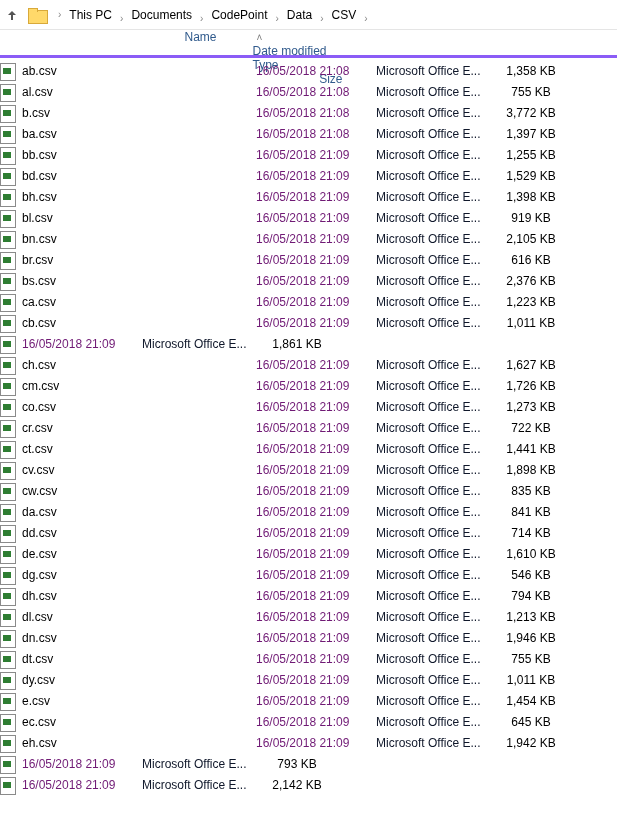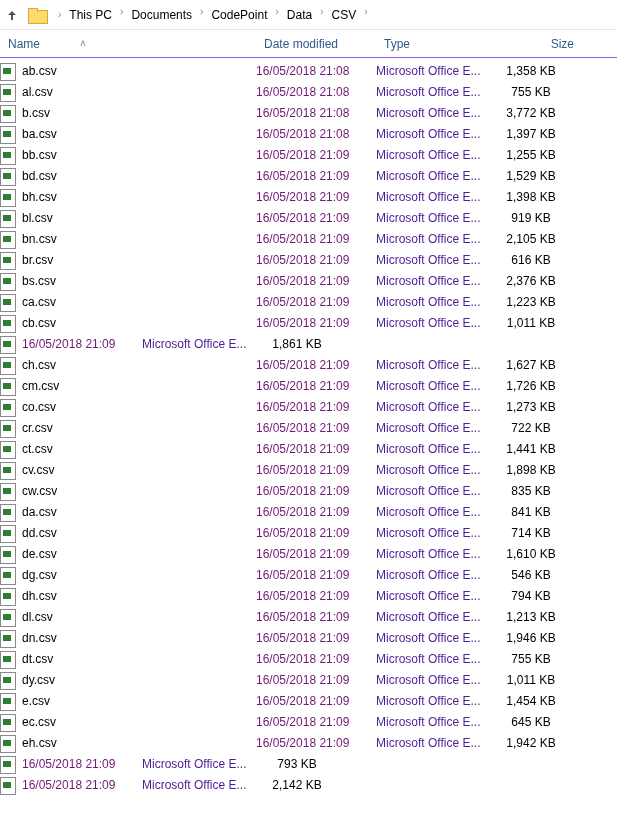--- a/index.html
+++ b/index.html
@@ -41,43 +41,44 @@
       content: "";
       position: absolute;
       width: 8px; height: 3px;
       background: #ffd96a;
       border: 1px solid #d8a93a;
       border-bottom: none;
       top: 0; left: 0;
     }
     .breadcrumb {
       display: flex;
-      align-items: flex-start;
+      align-items: flex-end;
       gap: 0;
       font-size: 12px;
     }
     .bc-sep {
       margin: 0 6px;
       color: #888;
       font-size: 10px;
     }
     .bc-item {
       color: #000;
       cursor: pointer;
       padding: 2px 2px;
     }
     .header-row {
       display: flex;
       align-items: center;
       height: 28px;
-      border-bottom: 1px solid #8b5cf6;
+      border-bottom: 3px solid #8b5cf6;
       font-size: 12px;
       color: #305a8c;
       padding-left: 8px;
       user-select: none;
+      flex-direction: column;
     }
     .col-name { width: 256px; display: flex; align-items: center; }
     .col-date { width: 120px; }
     .col-type { width: 120px; }
     .col-size { width: 80px; text-align: right; padding-right: 10px; }
     .sort-chevron {
       margin-left: 40px;
       color: #7a7a7a;
       font-size: 10px;
     }
@@ -105,21 +106,21 @@
     }
     .file-icon::after {
       content: "";
       position: absolute;
       width: 8px; height: 6px;
       background: #2e7d32;
       left: 3px; top: 5px;
     }
     .cell-name { width: 234px; color: #000; }
     .cell-date { width: 120px; color: #701a75; }
-    .cell-type { width: 120px; color: #4c1d95; white-space: nowrap; overflow: hidden; text-overflow: ellipsis; }
+    .cell-type { width: 120px; color: #0f172a; white-space: nowrap; overflow: hidden; text-overflow: ellipsis; }
     .cell-size { width: 80px; text-align: center; padding-right: 10px; color: #000; }
   </style>
 </head>
 <body>
 
 <div class="nav-bar">
   <span class="nav-arrow">
     <svg width="14" height="14" viewBox="0 0 14 14">
         <path d="M7 3 L11 7 L8 7 L8 12 L6 12 L6 7 L3 7 Z" fill="#555"></path>
       </svg>

